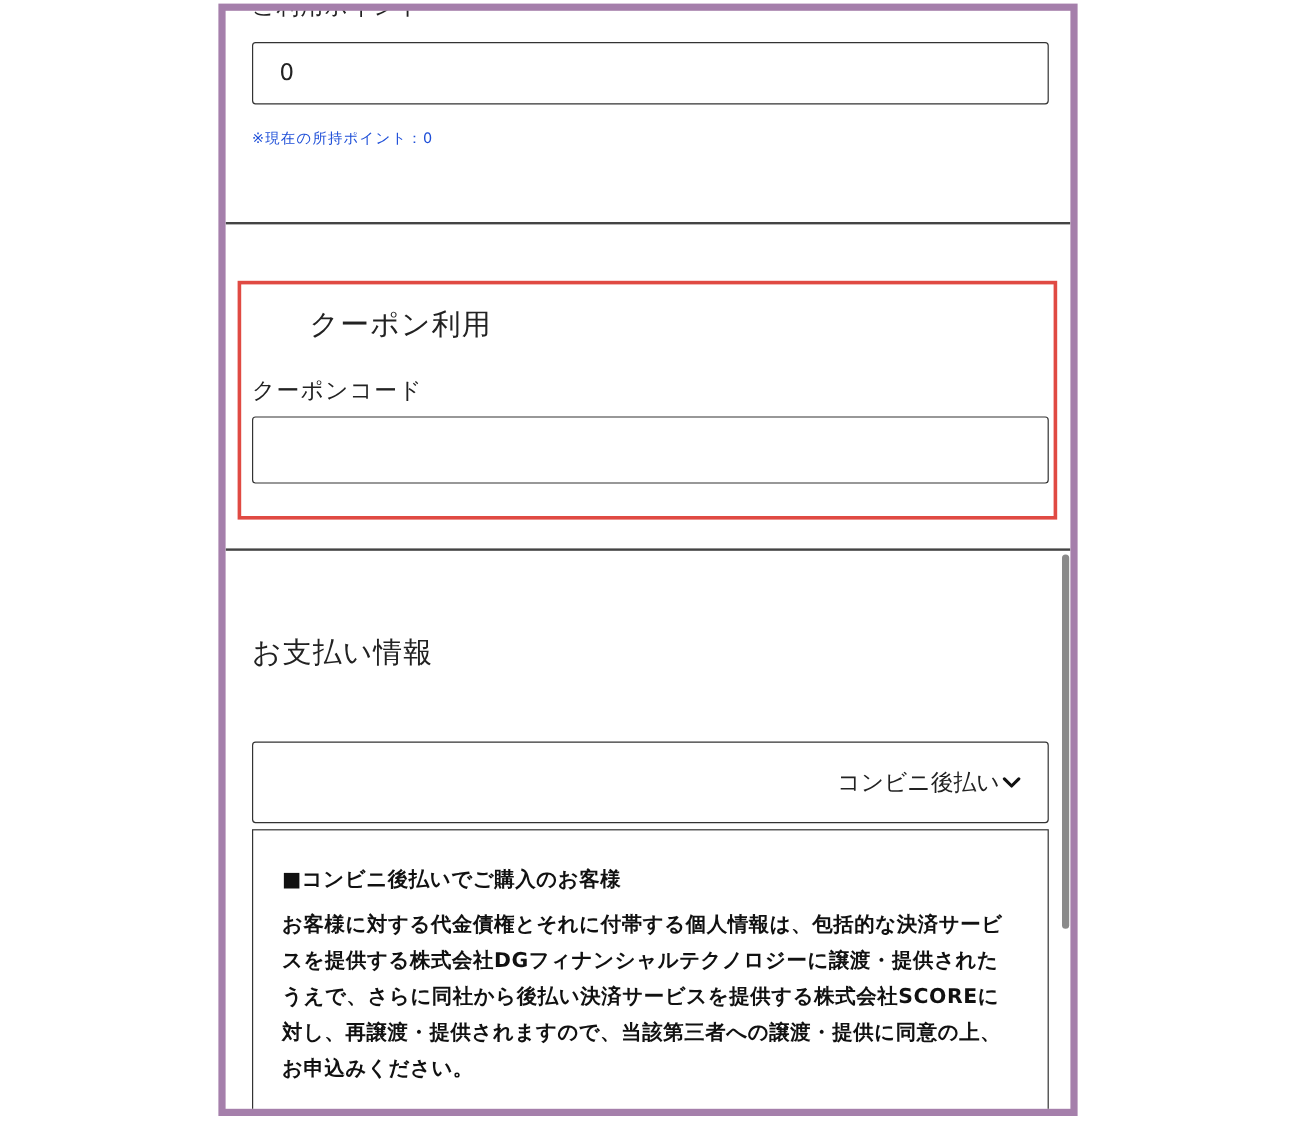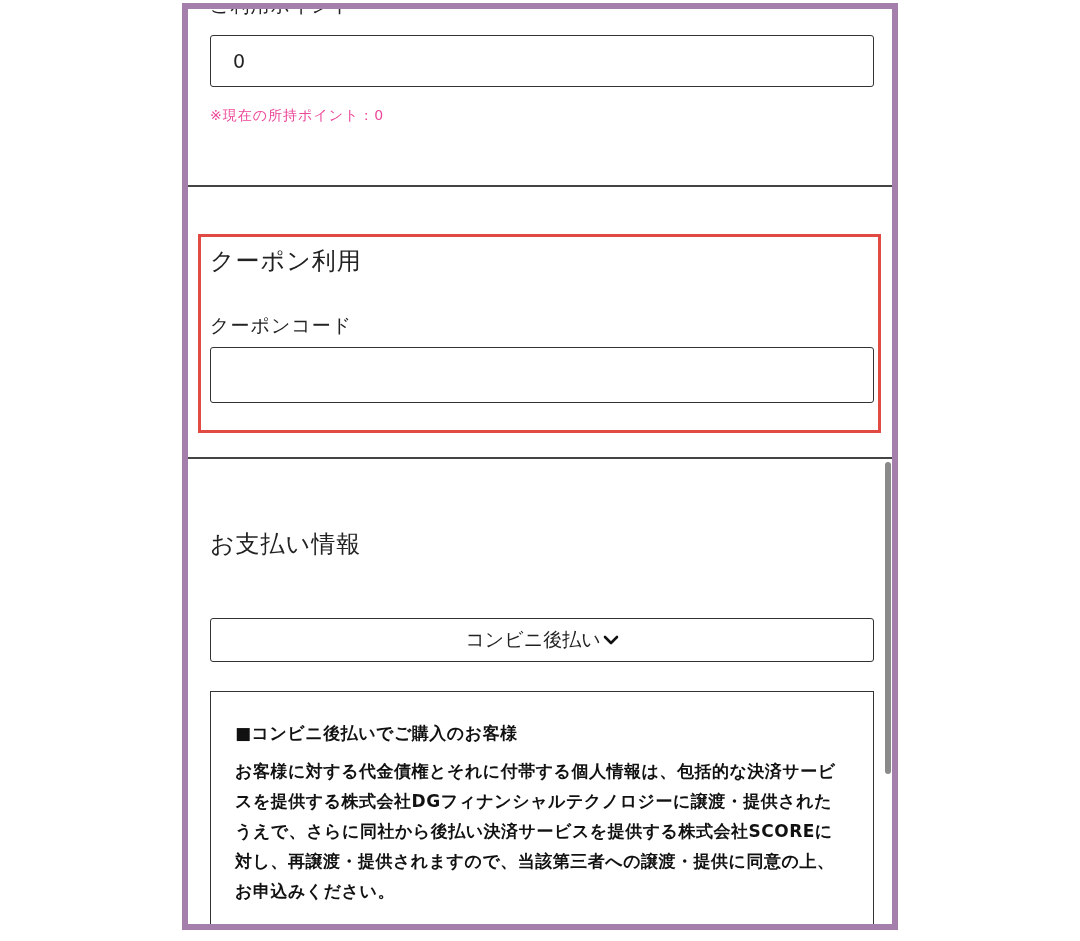--- a/index.html
+++ b/index.html
@@ -7,34 +7,34 @@
            font-family: "DejaVu Sans", "Liberation Sans", sans-serif; color: #222; }
     .frame { position: absolute; left: 182px; top: 3px; width: 704px; height: 915px;
              border: 6px solid #a57fab; overflow: hidden; background: #fff; }
     .inner { position: absolute; left: 0; top: 0; width: 704px; height: 915px; }
     .label { position: absolute; left: 22px; font-size: 19px; letter-spacing: 1px; color: #222; }
     .top-label { top: -16px; }
     .input { position: absolute; left: 22px; width: 664px; height: 52px; border: 1.5px solid #333;
              border-radius: 3px; box-sizing: border-box; background: #fff; font-size: 19px;
              padding-left: 22px; display: flex; align-items: center; color: #222; }
     .points-input { top: 26px; }
-    .note { position: absolute; left: 22px; top: 98px; font-size: 14px; letter-spacing: 1px; color: #ec4899; }
+    .note { position: absolute; left: 22px; top: 98px; font-size: 12px; letter-spacing: 1px; color: #1d4ed8; }
     .divider { position: absolute; left: 0; width: 704px; height: 2px; background: #444; }
     .div1 { top: 176px; }
     .div2 { top: 448px; }
     .highlight { position: absolute; left: 10px; top: 225px; width: 683px; height: 199px;
                  border: 3px solid #e04a43; box-sizing: border-box; }
     .section-title { position: absolute; left: 22px; font-size: 24px; letter-spacing: 1px; color: #222; }
-    .coupon-title { top: 236px; }
+    .coupon-title { top: 245px; margin-left: 48px; }
     .coupon-label { top: 304px; font-size: 19px; text-align: right; }
     .coupon-input { top: 338px; height: 56px; }
     .pay-title { top: 519px; }
     .pay-label { top: 576px; margin-top: 40px; }
     .req { color: #e04a43; font-size: 14px; vertical-align: top; }
-    .select { top: 609px; height: 44px; justify-content: center; padding-right: 20px; cursor: pointer; }
+    .select { top: 609px; height: 68px; justify-content: flex-end; padding-right: 20px; cursor: pointer; }
     .chev { width: 20px; height: 20px; display: flex; align-items: center; justify-content: center; }
     .infobox { position: absolute; left: 22px; top: 682px; width: 664px; height: 260px;
                border: 1.5px solid #333; box-sizing: border-box; padding: 18px 20px 0 16px;
                font-size: 17px; line-height: 30px; color: #111; font-weight: bold; letter-spacing: 0.5px; }
     .infobox p { margin: 8px; }
     .scrollbar { position: absolute; left: 697px; top: 453px; width: 6px; height: 312px;
                  background: #8a8a8a; border-radius: 3px; }
   </style>
 </head>
 <body>

